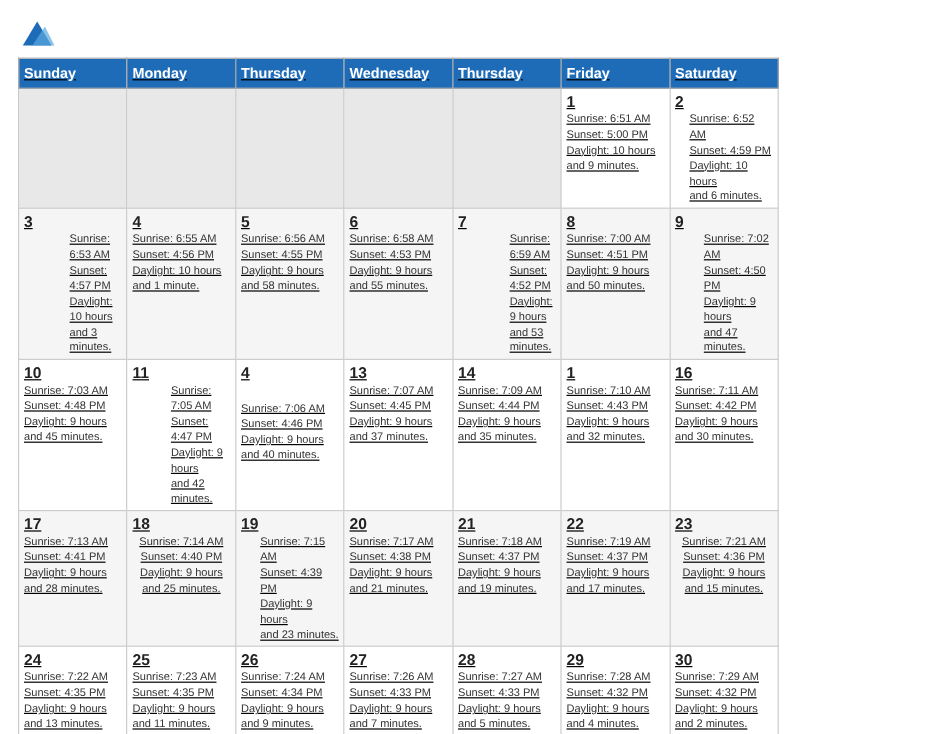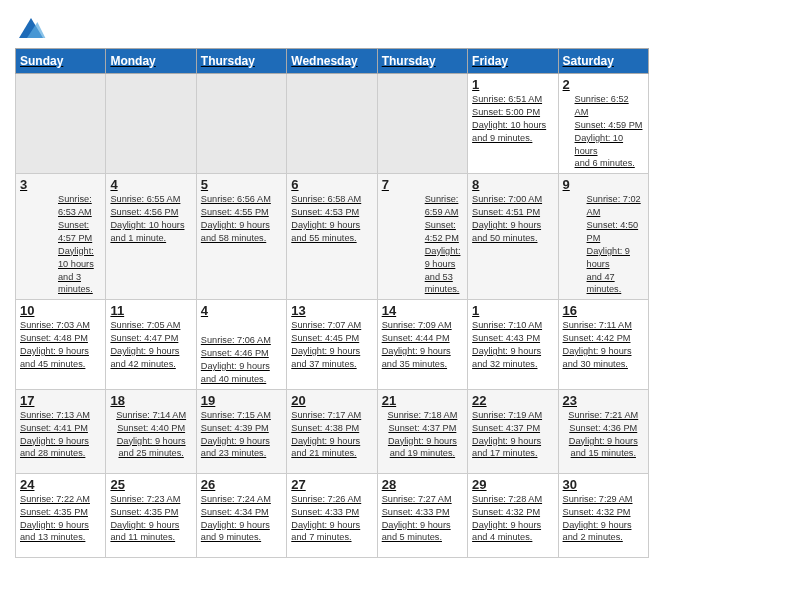--- a/index.html
+++ b/index.html
@@ -201,21 +201,21 @@
         <tr>
           <td>
             <span class="day-num">10</span>
             <div class="day-detail" style="white-space: pre-line;">Sunrise: 7:03 AM
 Sunset: 4:48 PM
 Daylight: 9 hours
 and 45 minutes.</div>
           </td>
           <td>
             <span class="day-num">11</span>
-            <div class="day-detail" style="white-space: pre-line;">Sunrise: 7:05 AM
+            <div class="day-detail" style="white-space: pre-line; margin-left: 32px;">Sunrise: 7:05 AM
 Sunset: 4:47 PM
 Daylight: 9 hours
 and 42 minutes.</div>
           </td>
           <td>
             <span class="day-num">4</span>
             <div class="day-detail" style="white-space: pre-line; margin-top: 16px;">Sunrise: 7:06 AM
 Sunset: 4:46 PM
 Daylight: 9 hours
 and 40 minutes.</div>
@@ -259,35 +259,35 @@
           </td>
           <td>
             <span class="day-num">18</span>
             <div class="day-detail" style="white-space: pre-line; text-align: center;">Sunrise: 7:14 AM
 Sunset: 4:40 PM
 Daylight: 9 hours
 and 25 minutes.</div>
           </td>
           <td>
             <span class="day-num">19</span>
-            <div class="day-detail" style="white-space: pre-line;">Sunrise: 7:15 AM
+            <div class="day-detail" style="white-space: pre-line; margin-left: 16px;">Sunrise: 7:15 AM
 Sunset: 4:39 PM
 Daylight: 9 hours
 and 23 minutes.</div>
           </td>
           <td>
             <span class="day-num">20</span>
             <div class="day-detail" style="white-space: pre-line;">Sunrise: 7:17 AM
 Sunset: 4:38 PM
 Daylight: 9 hours
 and 21 minutes.</div>
           </td>
           <td>
             <span class="day-num">21</span>
-            <div class="day-detail" style="white-space: pre-line; text-align: center;">Sunrise: 7:18 AM
+            <div class="day-detail" style="white-space: pre-line;">Sunrise: 7:18 AM
 Sunset: 4:37 PM
 Daylight: 9 hours
 and 19 minutes.</div>
           </td>
           <td>
             <span class="day-num">22</span>
             <div class="day-detail" style="white-space: pre-line;">Sunrise: 7:19 AM
 Sunset: 4:37 PM
 Daylight: 9 hours
 and 17 minutes.</div>

